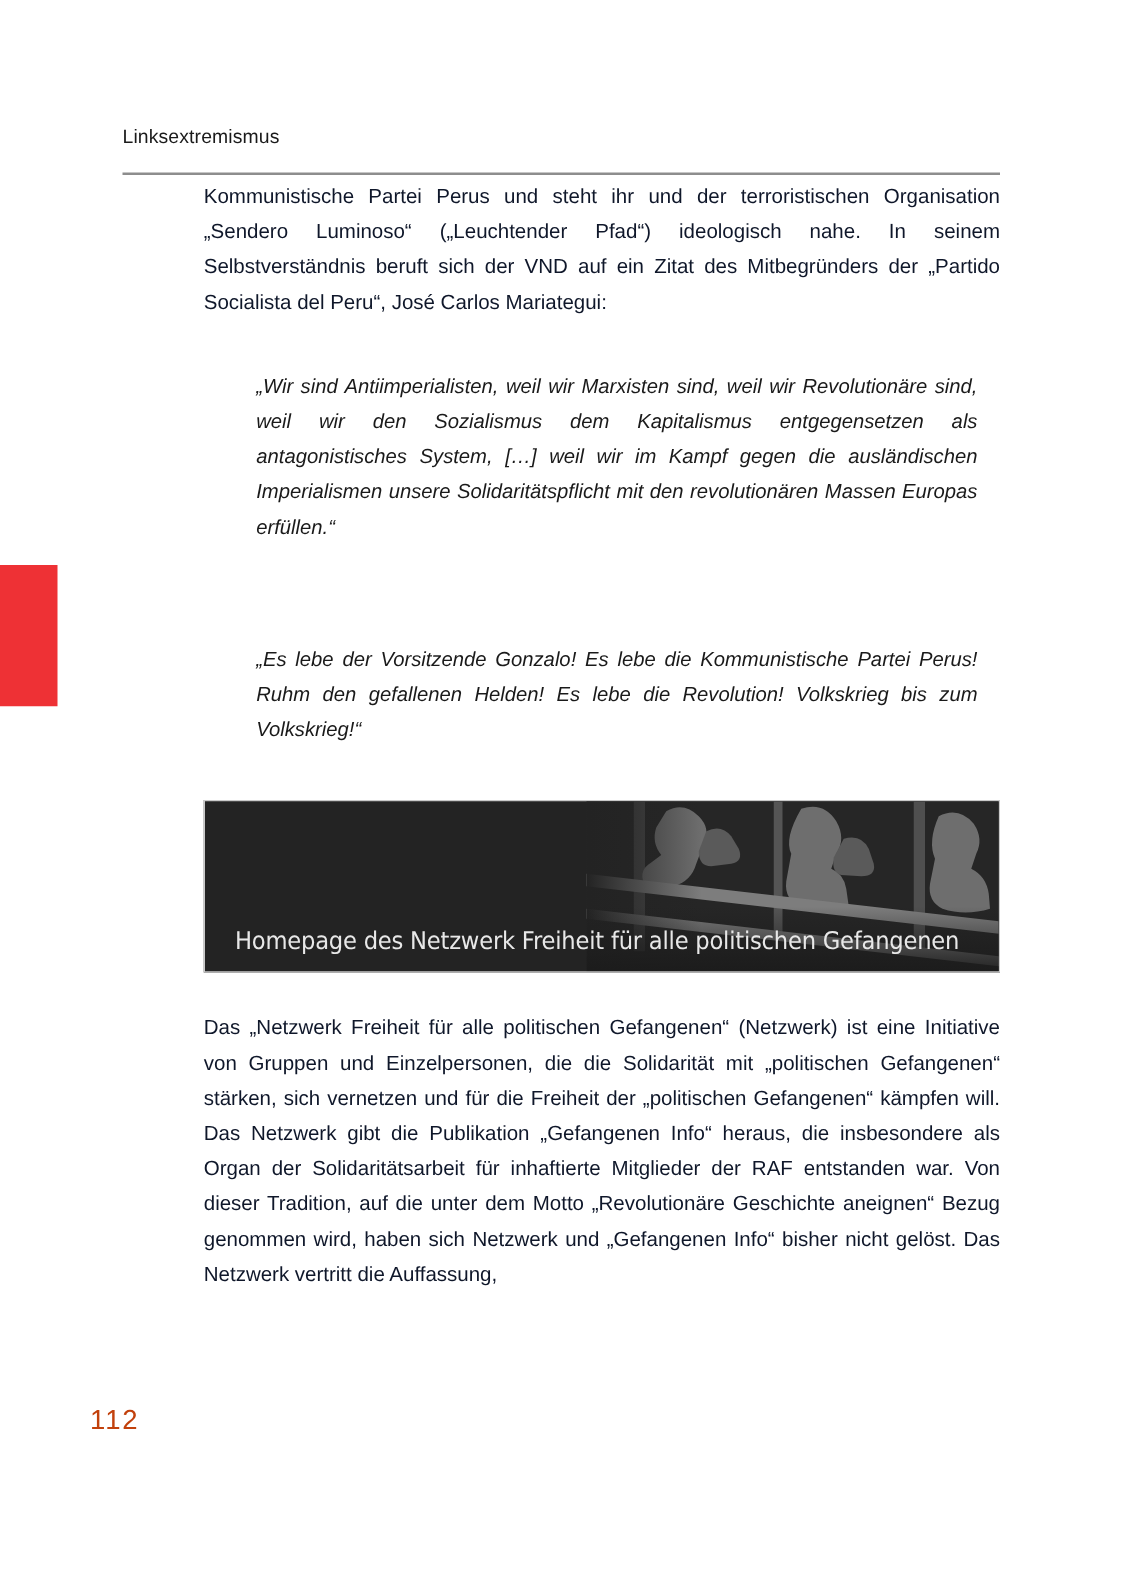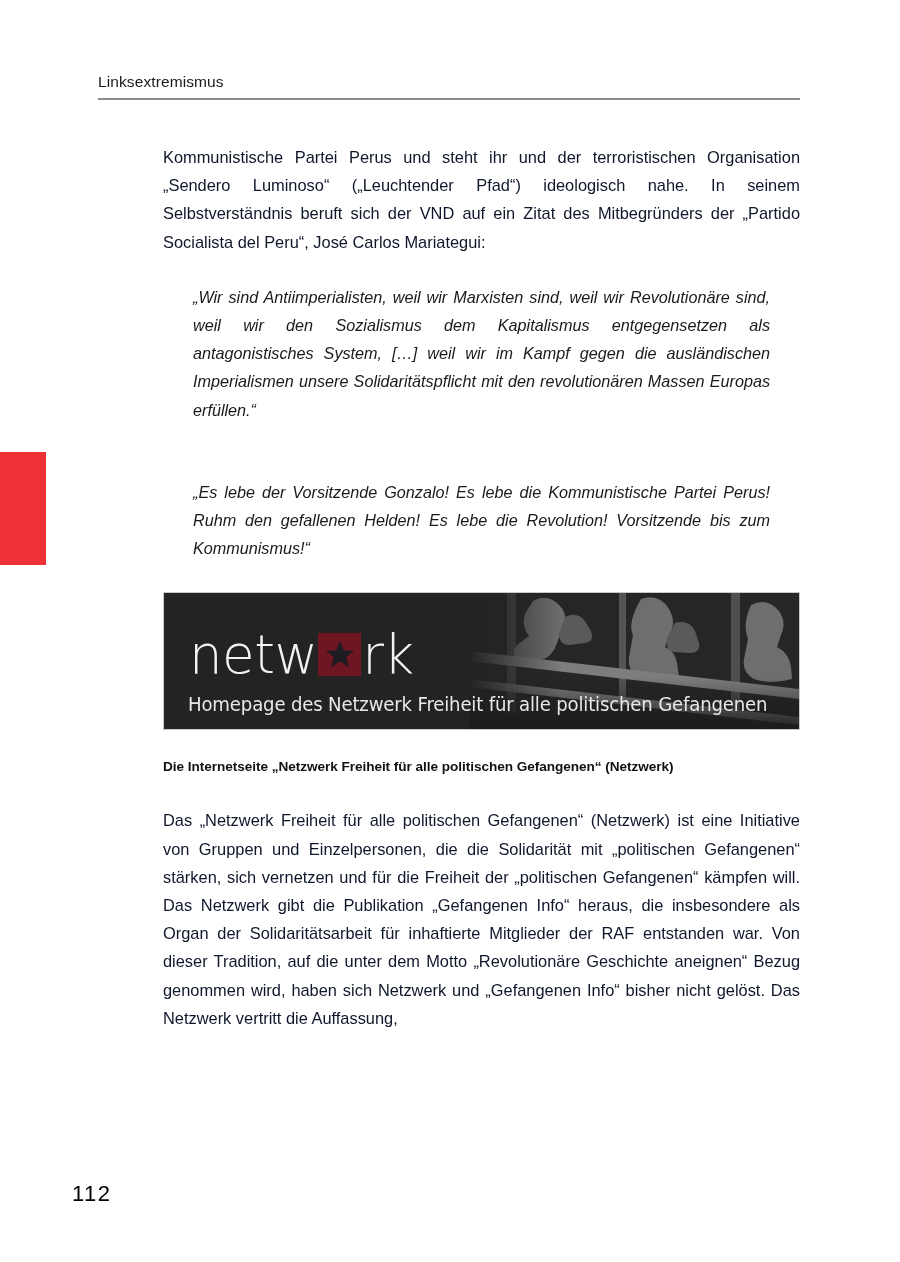--- a/index.html
+++ b/index.html
@@ -28,21 +28,22 @@
     position: absolute;
     left: 98px;
     top: 72px;
     width: 702px;
   }
   .running-head-text {
     font-size: 15.5px;
     line-height: 20px;
     letter-spacing: 0.1px;
     color: #1a1a1a;
-    padding-bottom: 6px;
+    padding-bottom: 18px;
+    margin-top: 28px;
   }
   .running-head-rule {
     height: 1.5px;
     background: #8d8d8d;
     width: 702px;
   }
 
   
   .margin-tab {
     position: absolute;
@@ -65,21 +66,21 @@
     margin: 0 0 0 0;
     font-size: 16.4px;
     line-height: 28.2px;
     text-align: justify;
     text-justify: inter-word;
     hyphens: manual;
     color: #0f172a;
   }
 
   .blockquote {
-    margin: 0;
+    margin: 12px;
     padding-left: 30px;
     width: 607px;
     box-sizing: border-box;
     font-style: italic;
     font-size: 16.2px;
     line-height: 28.2px;
     text-align: justify;
     color: #1a1a1a;
   }
   .gap-md  { height: 27px; }
@@ -158,24 +159,24 @@
     font-weight: bold;
     line-height: 19px;
     color: #111111;
     letter-spacing: -0.05px;
   }
 
   
   .folio {
     position: absolute;
     left: 72px;
-    top: 1181px;
+    top: 1123px;
     font-size: 22px;
     letter-spacing: 1.5px;
-    color: #000000;
+    color: #c2410c;
   }
 </style>
 </head>
 <body>
 
 <div class="page">
 
   <header class="running-head">
     <div class="running-head-text">Linksextremismus</div>
     <div class="running-head-rule"></div>
@@ -189,21 +190,21 @@
 
     <div class="gap-md"></div>
 
     <blockquote class="blockquote">„Wir sind Antiimperialisten, weil wir Marxisten sind, weil wir Revolutionäre sind, weil wir den Sozialismus dem Kapitalismus entgegensetzen als antagonistisches System, […] weil wir im Kampf gegen die ausländischen Imperialismen unsere Solidari­tätspflicht mit den revolutionären Massen Europas erfüllen.“</blockquote>
 
     <div class="gap-md"></div>
 
 
     <div class="gap-md"></div>
 
-    <blockquote class="blockquote">„Es lebe der Vorsitzende Gonzalo! Es lebe die Kommunistische Partei Perus! Ruhm den gefallenen Helden! Es lebe die Revolu­tion! Vorsitzende bis zum Kommunismus!“</blockquote>
+    <blockquote class="blockquote">„Es lebe der Vorsitzende Gonzalo! Es lebe die Kommunistische Partei Perus! Ruhm den gefallenen Helden! Es lebe die Revolu­tion! Volkskrieg bis zum Volkskrieg!“</blockquote>
 
     <div class="gap-lg"></div>
 
     <figure class="figure">
 
       <div class="banner">
 
         <div class="banner-photo">
           <svg width="330" height="136" viewBox="0 0 330 136" xmlns="http://www.w3.org/2000/svg" aria-hidden="true">
             <defs>
@@ -234,35 +235,25 @@
 
             <g fill="#7d7d7d">
               <polygon points="0,58 330,96 330,106 0,68"></polygon>
               <polygon points="0,86 330,124 330,132 0,94"></polygon>
             </g>
             <rect x="0" y="0" width="330" height="136" fill="url(#fadeL)"></rect>
             <rect x="0" y="0" width="330" height="136" fill="url(#fadeB)"></rect>
           </svg>
         </div>
 
-        <div class="banner-wordmark">
-          <span class="wm-part">netw</span>
-          <span class="wm-star-box">
-            <svg width="30" height="30" viewBox="0 0 32 32" xmlns="http://www.w3.org/2000/svg" aria-hidden="true">
-              <polygon points="16,2 20.2,12.2 31,12.6 22.5,19.4 25.5,30 16,23.8 6.5,30 9.5,19.4 1,12.6 11.8,12.2" fill="#1c1c22"></polygon>
-            </svg>
-          </span>
-          <span class="wm-part">rk</span>
-        </div>
 
         <div class="banner-subtitle">Homepage des Netzwerk Freiheit für alle politischen Gefangenen</div>
 
       </div>
 
-      <figcaption class="figcaption">Die Internetseite „Netzwerk Freiheit für alle politischen Gefangenen“ (Netzwerk)</figcaption>
     </figure>
 
     <div class="gap-lg"></div>
 
     <p class="body-para">Das „Netzwerk Freiheit für alle politischen Gefangenen“ (Netzwerk) ist eine Initiative von Gruppen und Einzelpersonen, die die Solidarität mit „politischen Gefangenen“ stärken, sich vernetzen und für die Freiheit der „politischen Gefangenen“ kämpfen will. Das Netzwerk gibt die Publikation „Gefangenen Info“ heraus, die insbesondere als Organ der Solidaritätsarbeit für inhaftierte Mitglieder der RAF entstanden war. Von dieser Tradition, auf die unter dem Motto „Revolutionäre Geschichte aneignen“ Bezug genommen wird, haben sich Netzwerk und „Gefan­genen Info“ bisher nicht gelöst. Das Netzwerk vertritt die Auffassung,</p>
 
   </main>
 
   <div class="folio">112</div>
 

